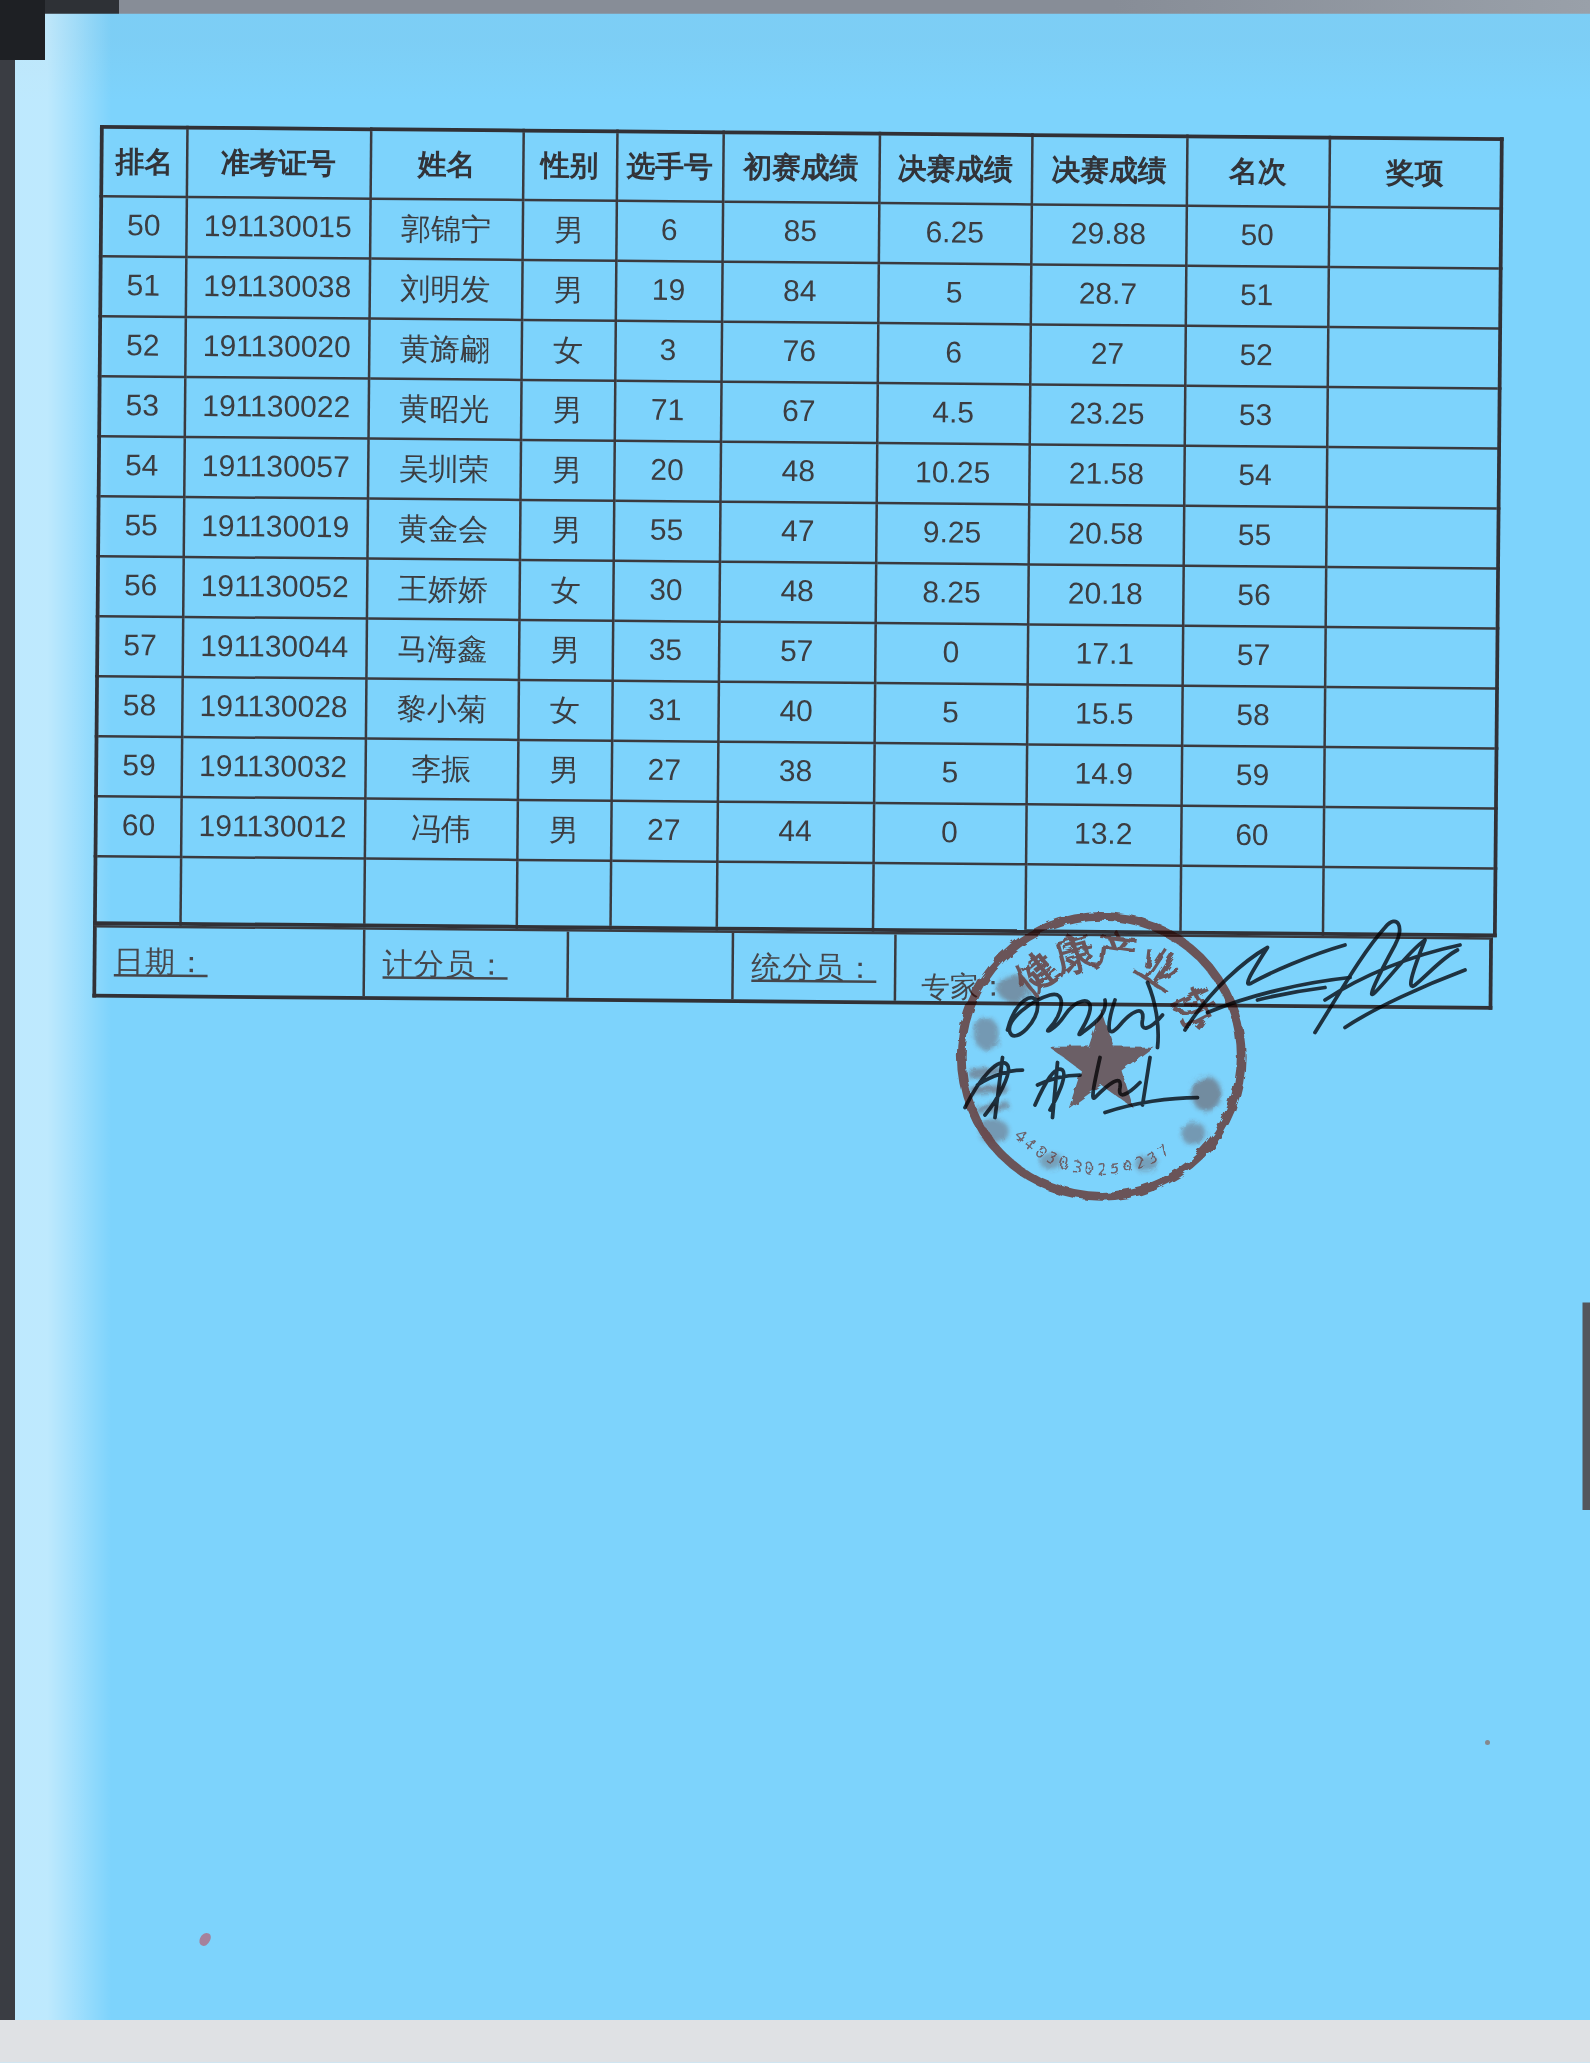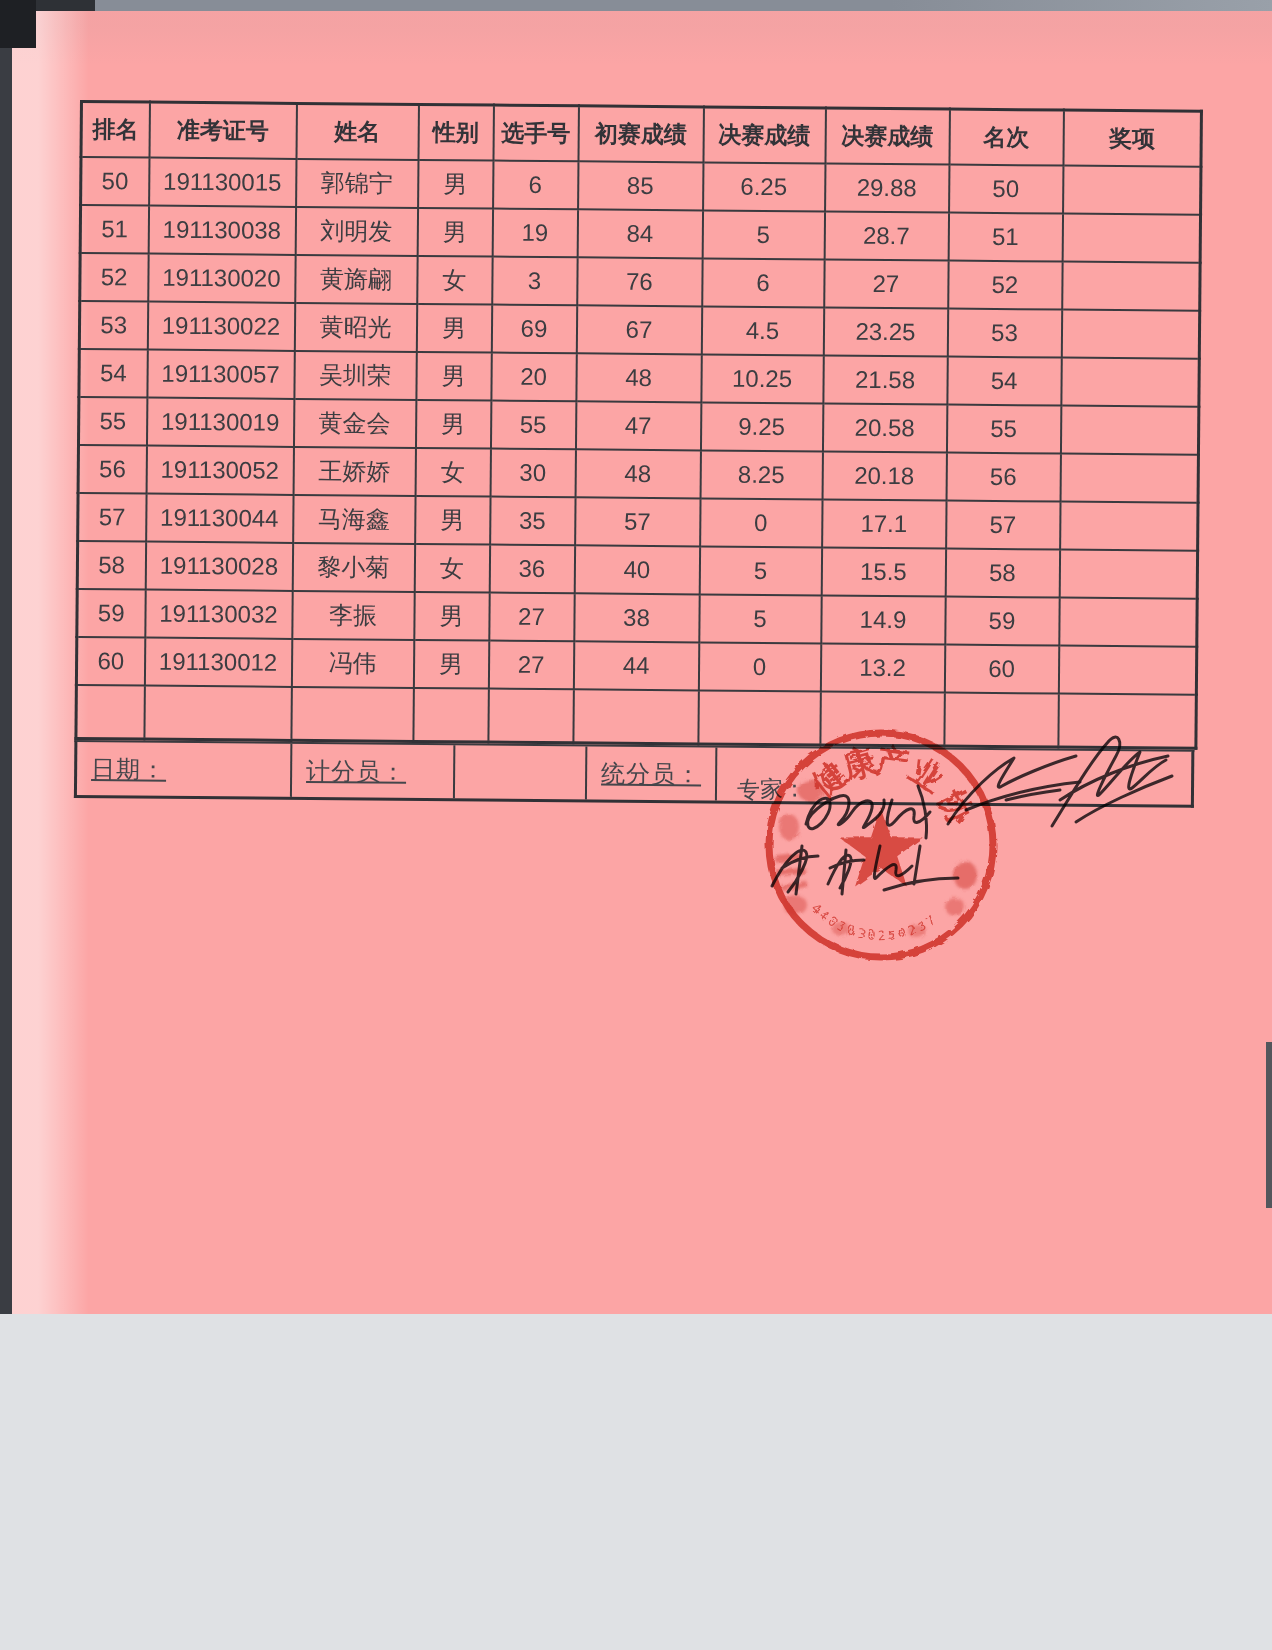--- a/index.html
+++ b/index.html
@@ -1,18 +1,18 @@
 <!DOCTYPE html>
 <html><head>
 <meta charset="utf-8">
 <style>
   html,body{margin:0;padding:0;background:#dfe1e4;}
   .sheet{
-    position:relative;width:1272px;height:1314px;overflow:hidden;
-    background:#fca5a5;
+    position:relative;width:1272px;height:1616px;overflow:hidden;
+    background:#7dd3fc;
     font-family:"Liberation Sans","DejaVu Sans",sans-serif;
   }
   
   .scan-top{position:absolute;left:0;top:0;width:100%;height:11px;
     background:linear-gradient(90deg,#2e3136 0 95px,#878d97 95px 70%,#99a0a9);}
   .scan-left{position:absolute;left:0;top:0;width:12px;height:100%;background:#3a3d43;}
   .scan-corner{position:absolute;left:0;top:0;width:36px;height:48px;background:#1e2024;}
   .scan-right-line{position:absolute;right:0;top:1042px;width:6px;height:166px;background:#53565c;}
   .speck-red{position:absolute;left:160px;top:1546px;width:8px;height:11px;border-radius:60% 40% 55% 45%;
     background:rgba(198,62,76,.55);transform:rotate(24deg);}
@@ -126,21 +126,21 @@
             <td>6</td>
             <td>27</td>
             <td>52</td>
             <td></td>
           </tr>
           <tr>
             <td>53</td>
             <td>191130022</td>
             <td>黄昭光</td>
             <td>男</td>
-            <td>69</td>
+            <td>71</td>
             <td>67</td>
             <td>4.5</td>
             <td>23.25</td>
             <td>53</td>
             <td></td>
           </tr>
           <tr>
             <td>54</td>
             <td>191130057</td>
             <td>吴圳荣</td>
@@ -186,21 +186,21 @@
             <td>0</td>
             <td>17.1</td>
             <td>57</td>
             <td></td>
           </tr>
           <tr>
             <td>58</td>
             <td>191130028</td>
             <td>黎小菊</td>
             <td>女</td>
-            <td>36</td>
+            <td>31</td>
             <td>40</td>
             <td>5</td>
             <td>15.5</td>
             <td>58</td>
             <td></td>
           </tr>
           <tr>
             <td>59</td>
             <td>191130032</td>
             <td>李振</td>

